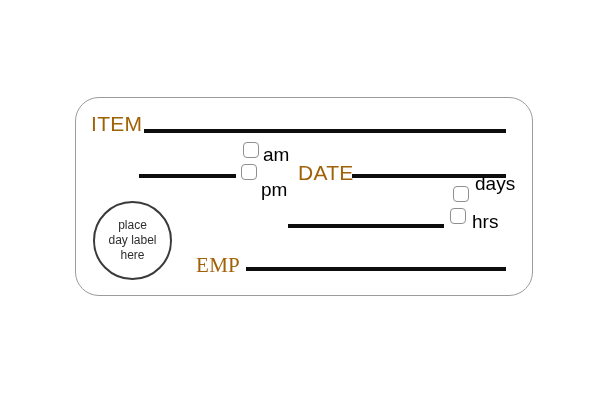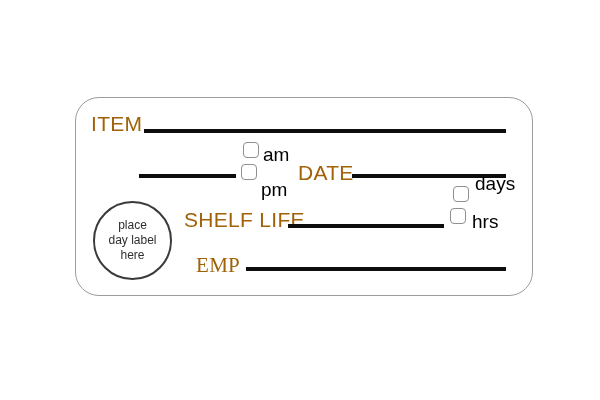--- a/index.html
+++ b/index.html
@@ -112,21 +112,20 @@
 
     <div class="cb pm-cb"></div>
     <span class="cbl pm-lbl">pm</span>
 
     <span class="fl date-label">DATE</span>
     <div class="line date-line"></div>
 
     <div class="cb days-cb"></div>
     <span class="cbl days-lbl">days</span>
 
-    <span class="fl shelf-label">SHELF LIFE</span>
     <div class="line shelf-line"></div>
 
     <div class="cb hrs-cb"></div>
     <span class="cbl hrs-lbl">hrs</span>
 
     <div class="circle">
       <span>place</span>
       <span>day label</span>
       <span>here</span>
     </div>

